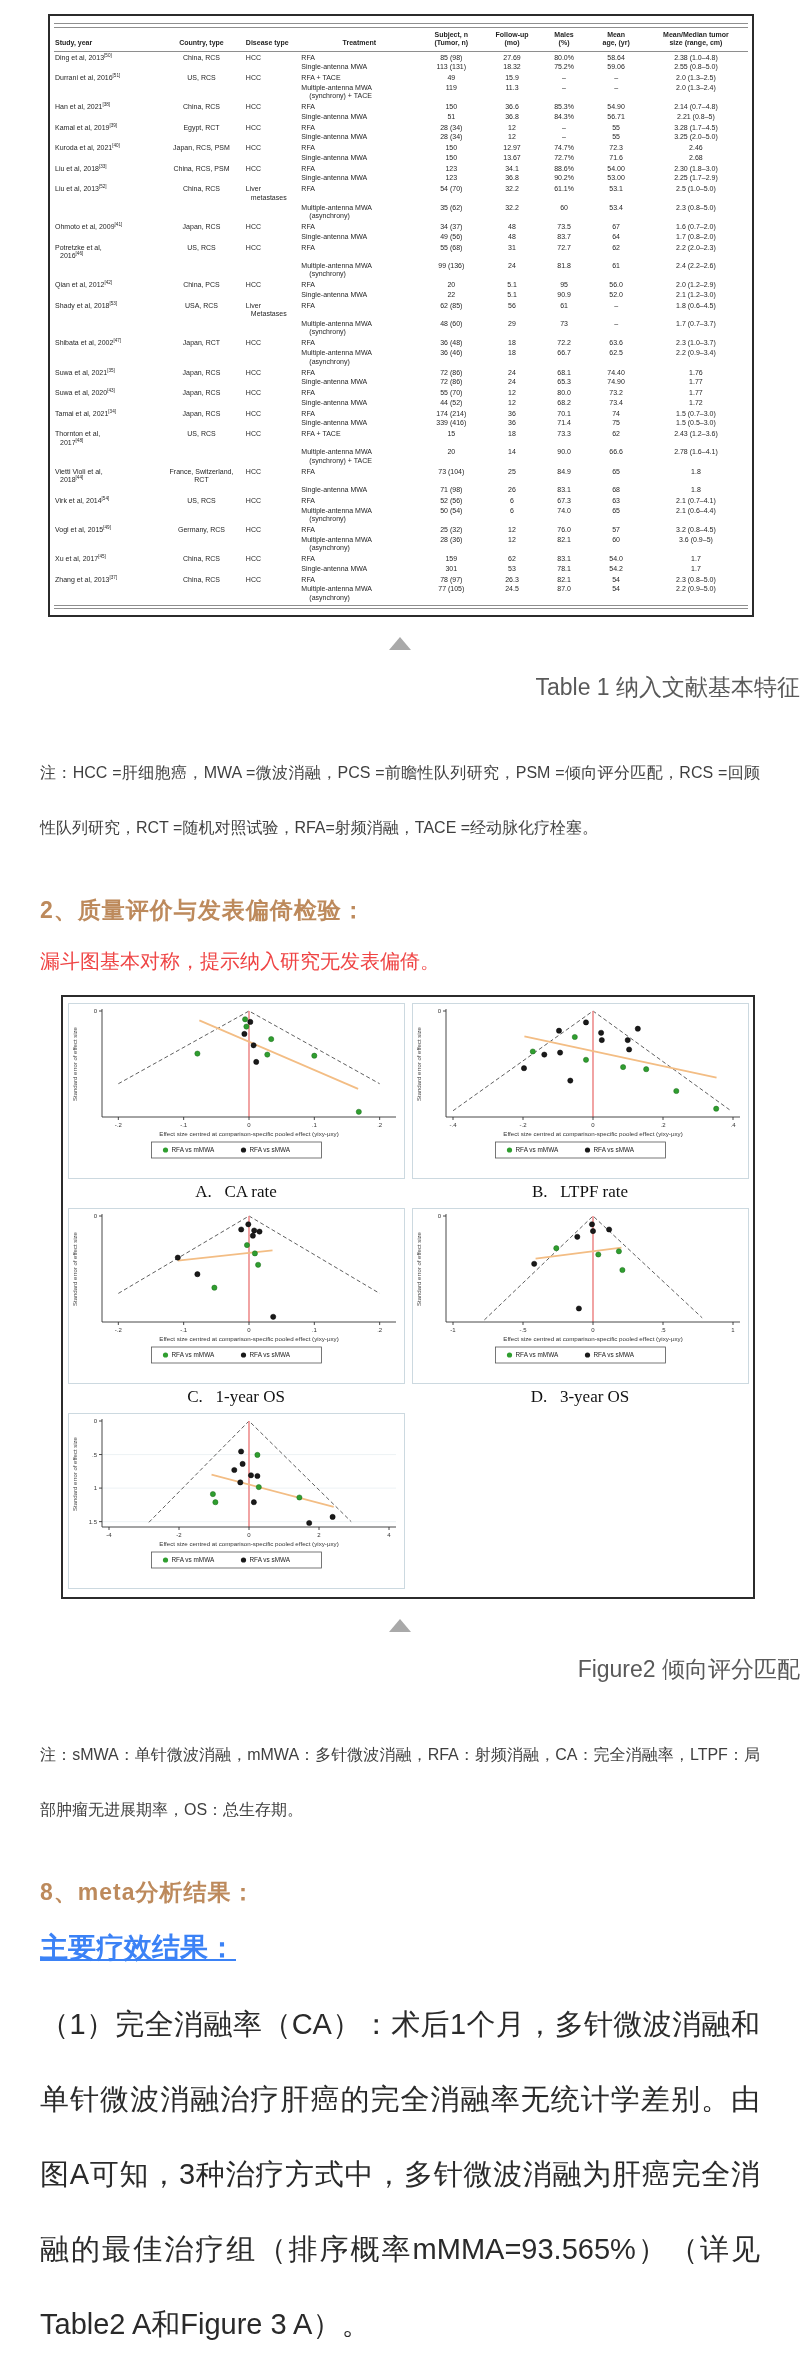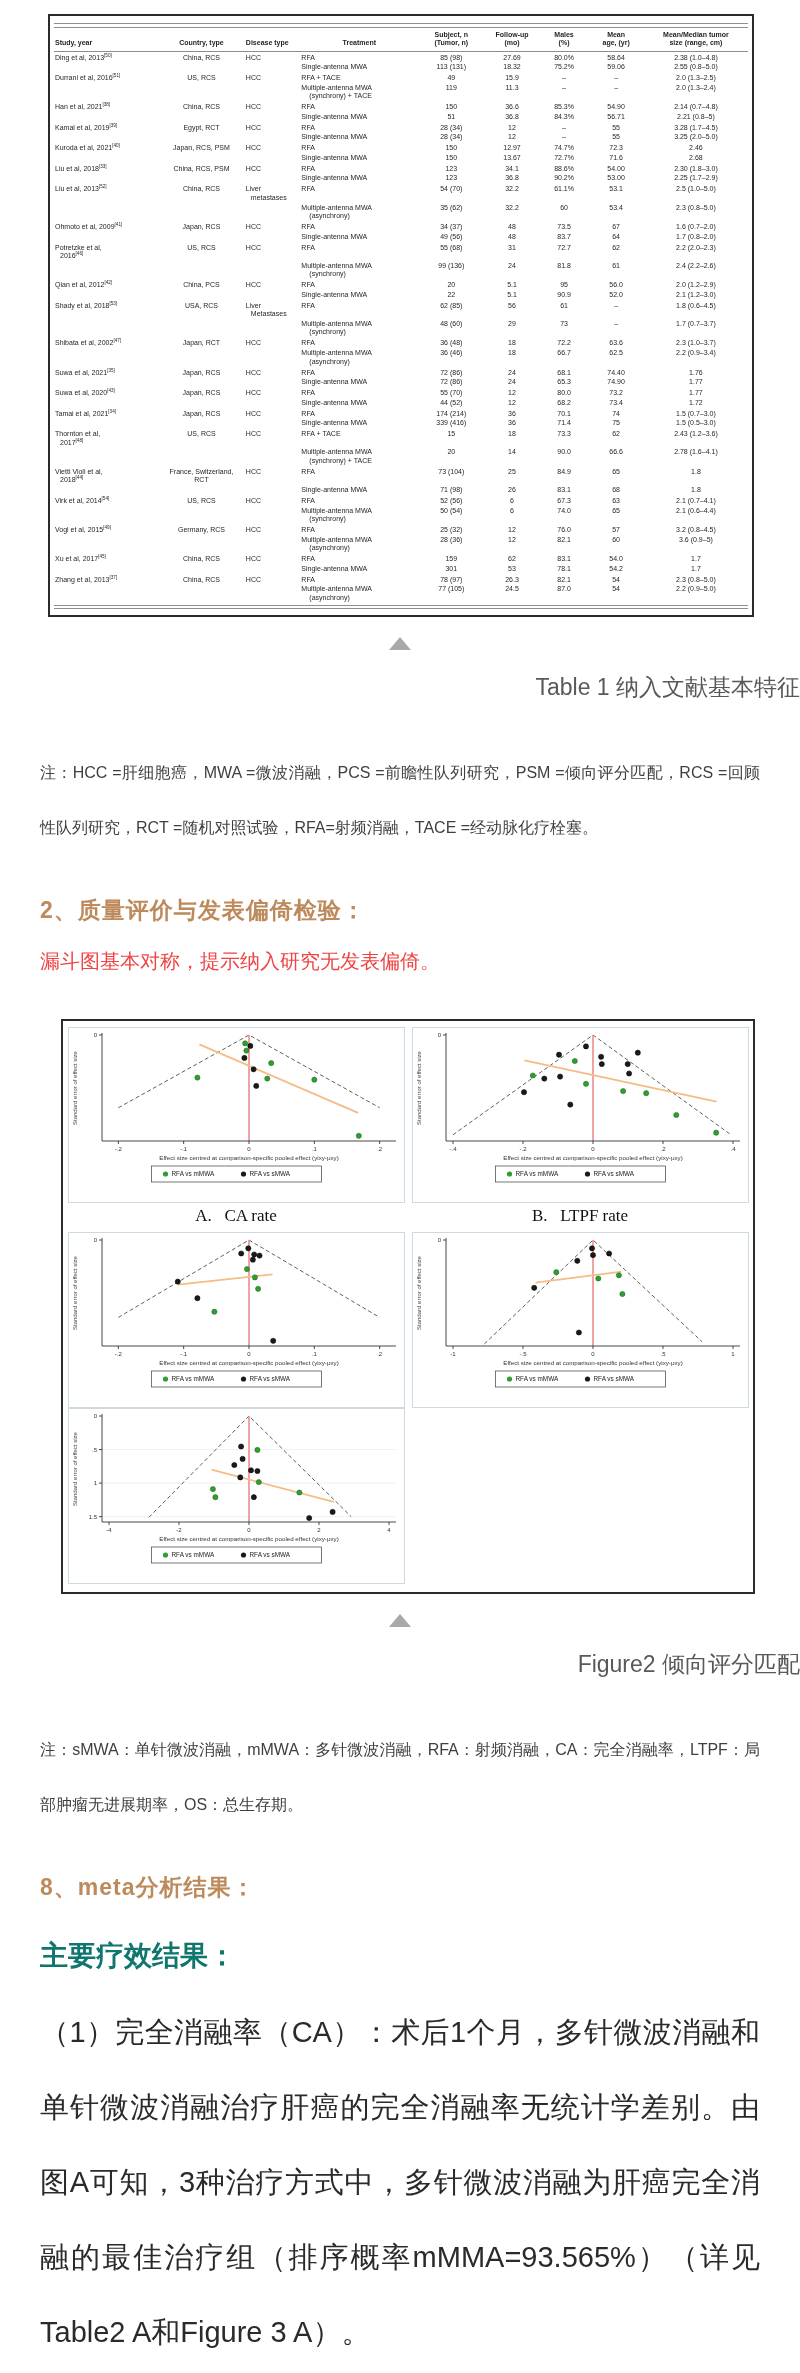--- a/index.html
+++ b/index.html
@@ -16,25 +16,25 @@
   .t1 sup{font-size:4.6px;line-height:0;}
   .l2{padding-left:8px;} .l2i{padding-left:5px;}
   .t1 + .rule2{margin-top:2px;}
 
   
   .tri{width:0;height:0;border-left:11px solid transparent;border-right:11px solid transparent;border-bottom:13px solid #a9a9a9;margin:20px auto 0;}
   .capt{margin-top:22px;text-align:right;font-size:23px;color:#595959;}
   .note{margin:42px 40px 0;font-size:16px;line-height:55px;color:#3f3f3f;text-align:justify;}
   .hsec{margin:40px 40px 0;font-size:23px;font-weight:bold;color:#bd8a5c;letter-spacing:1px;}
   .p1{margin:22px 40px 4px;font-size:20px;color:#ef4444;}
-  .bold-line{margin:34px 40px 0;font-size:28px;font-weight:bold;color:#0f766e;}
+  .bold-line{margin:21px 40px 0;font-size:28px;font-weight:bold;color:#3b82f6;text-decoration:underline;}
   .p3{margin:20px 40px 0;font-size:29px;line-height:75px;color:#2a2a2a;text-align:justify;}
 
   
-  .fig{width:694px;margin:44px 0 0 61px;border:2px solid #2b2b2b;padding:6px 3px 8px;box-sizing:border-box;background:#fff;}
+  .fig{width:694px;margin:20px 0 0 61px;border:2px solid #2b2b2b;padding:6px 3px 8px;box-sizing:border-box;background:#fff;}
   .prow{display:flex;justify-content:space-between;}
   .panel{width:340px;}
   .panel svg{display:block;margin:0 auto;}
   .caprow{display:flex;justify-content:space-between;margin:3px 0 6px;}
   .pcap{width:340px;text-align:center;font-family:"Liberation Serif",serif;font-size:17px;color:#111;}
 </style>
 </head>
 <body>
 
 <div class="tbox">
@@ -715,20 +715,24 @@
           <text x="9" y="61" font-size="6" fill="#444" text-anchor="middle" font-family="Liberation Sans, sans-serif" transform="rotate(-90 9 61)">Standard error of effect size</text>
           <text x="181" y="133" font-size="6.2" text-anchor="middle" fill="#333" font-family="Liberation Sans, sans-serif">Effect size centred at comparison-specific pooled effect (yixy-μxy)</text>
           <rect x="83.5" y="139" width="170" height="16" fill="#fff" stroke="#555" stroke-width="0.8"></rect>
           <circle cx="97.5" cy="147" r="2.6" fill="#2f9e2f"></circle>
           <text x="103.5" y="149.2" font-size="6.4" text-anchor="start" fill="#222" font-family="Liberation Sans, sans-serif">RFA vs mMWA</text>
           <circle cx="175.5" cy="147" r="2.6" fill="#1a1a1a"></circle>
           <text x="181.5" y="149.2" font-size="6.4" text-anchor="start" fill="#222" font-family="Liberation Sans, sans-serif">RFA vs sMWA</text>
         </svg>
       </div>
   </div>
+  <div class="caprow">
+    <div class="pcap">C.&nbsp;&nbsp;&nbsp;1-year OS</div>
+    <div class="pcap">D.&nbsp;&nbsp;&nbsp;3-year OS</div>
+  </div>
   <div class="prow" style="justify-content:flex-start">
     <div class="panel">
         <svg viewBox="0 0 337 176" width="337" height="176" xmlns="http://www.w3.org/2000/svg">
           <rect x="0.5" y="0.5" width="336" height="175" fill="#ffffff" stroke="#ccd9e0"></rect>
           <line x1="34" y1="41.54430379746835" x2="328" y2="41.54430379746835" stroke="#e9eff3" stroke-width="0.8"></line>
           <line x1="34" y1="75.0886075949367" x2="328" y2="75.0886075949367" stroke="#e9eff3" stroke-width="0.8"></line>
           <line x1="34" y1="108.63291139240506" x2="328" y2="108.63291139240506" stroke="#e9eff3" stroke-width="0.8"></line>
           <polyline points="80.9,109.30379746835443 181,8 283.2,108.63291139240506" fill="none" stroke="#4d4d4d" stroke-width="0.9" stroke-dasharray="4 2.6"></polyline>
           <line x1="181" y1="8" x2="181" y2="114" stroke="#ee8d8d" stroke-width="1.6"></line>
           <line x1="143.54999999999998" y1="61.67088607594937" x2="265.7" y2="93.87341772151899" stroke="#f3bd84" stroke-width="1.8"></line>

